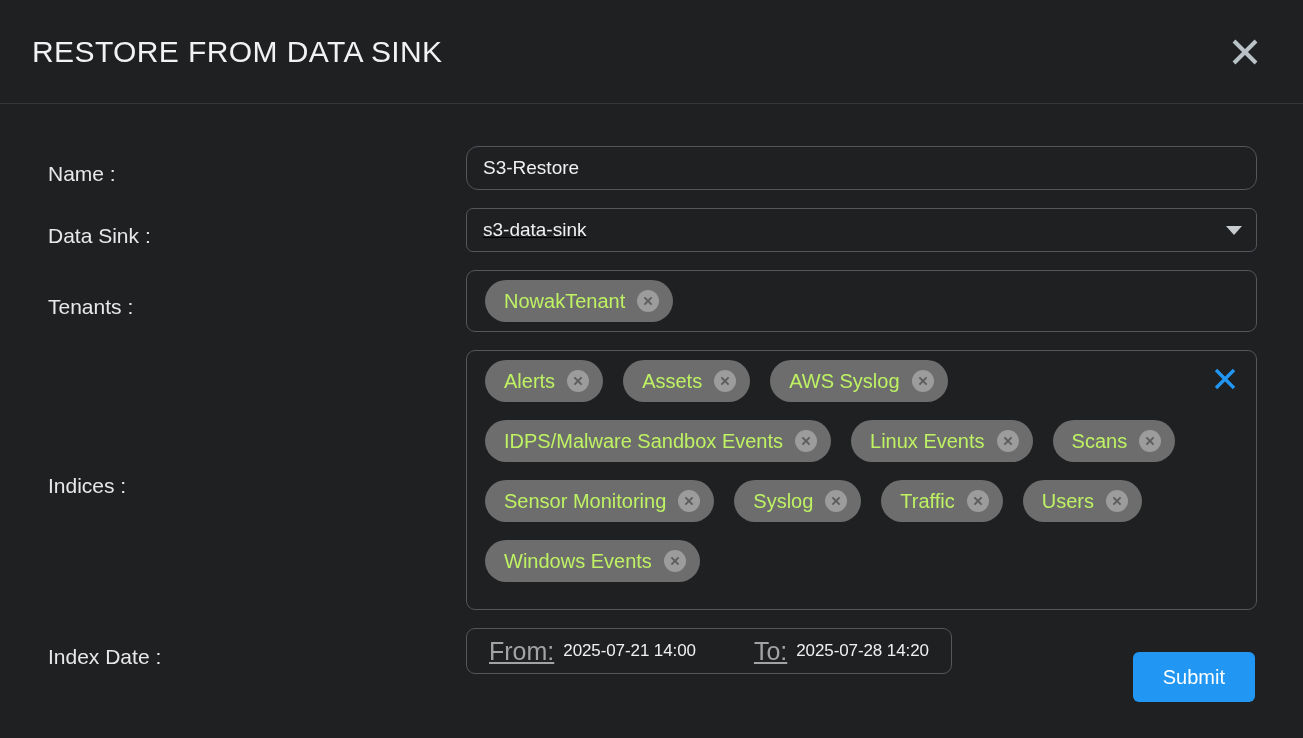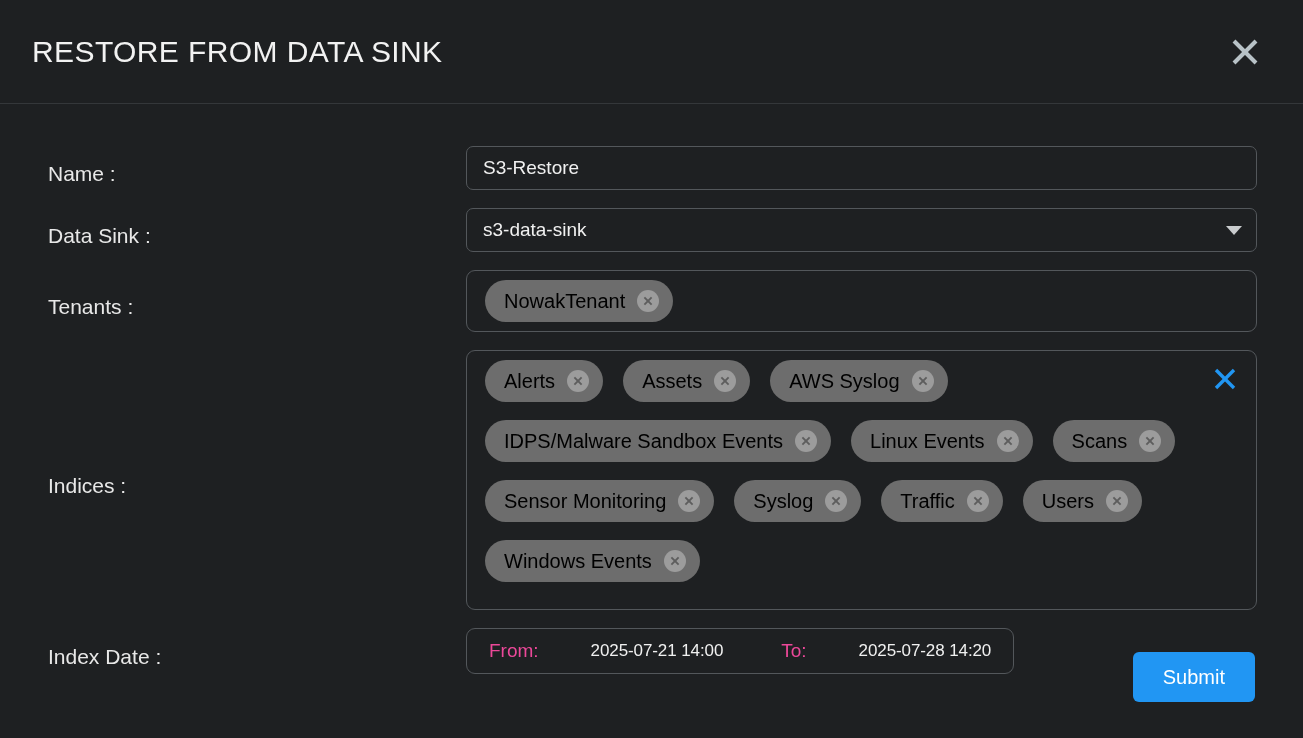--- a/index.html
+++ b/index.html
@@ -69,39 +69,40 @@
     font-weight: 400;
   }
   .form-control { flex: 1; }
 
   
   .text-input {
     width: 791px;
     height: 44px;
     background: #1e2022;
     border: 1px solid #53575b;
-    border-radius: 7px;
+    border-radius: 12px;
     color: #f0f0f0;
     font-size: 19px;
     font-family: "Liberation Sans", sans-serif;
     padding: 0 16px;
     outline: none;
   }
 
   
   .select-box {
     width: 791px;
     height: 44px;
     background: #1e2022;
     border: 1px solid #53575b;
     border-radius: 7px;
     display: flex;
     align-items: center;
     padding: 0 14px 0 16px;
     cursor: pointer;
+    text-decoration: underline;
   }
   .select-value {
     flex: 1;
     color: #f0f0f0;
     font-size: 19px;
     white-space: nowrap;
     overflow: hidden;
   }
   .caret {
     width: 0; height: 0;
@@ -137,21 +138,21 @@
     align-items: center;
     background: #6d6d6d;
     border-radius: 22px;
     height: 42px;
     padding: 0 14px 0 19px;
     margin: 0 10px 18px 10px;
     cursor: default;
   }
   .chips-box:not(.indices) .chip { margin-bottom: 0; }
   .chip-label {
-    color: #000000;
+    color: #bef264;
     font-size: 20px;
     line-height: 42px;
     white-space: nowrap;
   }
   .chip-remove {
     width: 22px; height: 22px;
     border-radius: 50%;
     background: #9c9c9c;
     margin-left: 12px;
     display: flex;
@@ -176,29 +177,29 @@
     display: inline-flex;
     align-items: center;
     height: 46px;
     border: 1px solid #53575b;
     border-radius: 9px;
     background: #1e2022;
     padding: 0 22px;
     cursor: pointer;
   }
   .dr-label {
-    font-size: 19px;
-    color: #ec4899;
+    font-size: 25px;
+    color: #a3a3a3;
     margin-right: 9px;
+    text-decoration: underline;
   }
   .dr-value {
     font-size: 17px;
     color: #f0f0f0;
     letter-spacing: -0.1px;
-    margin-left: 43px;
   }
   .dr-gap { width: 58px; }
 
   
   .footer {
     position: absolute;
     right: 48px;
     bottom: 36px;
   }
   .submit-btn {

